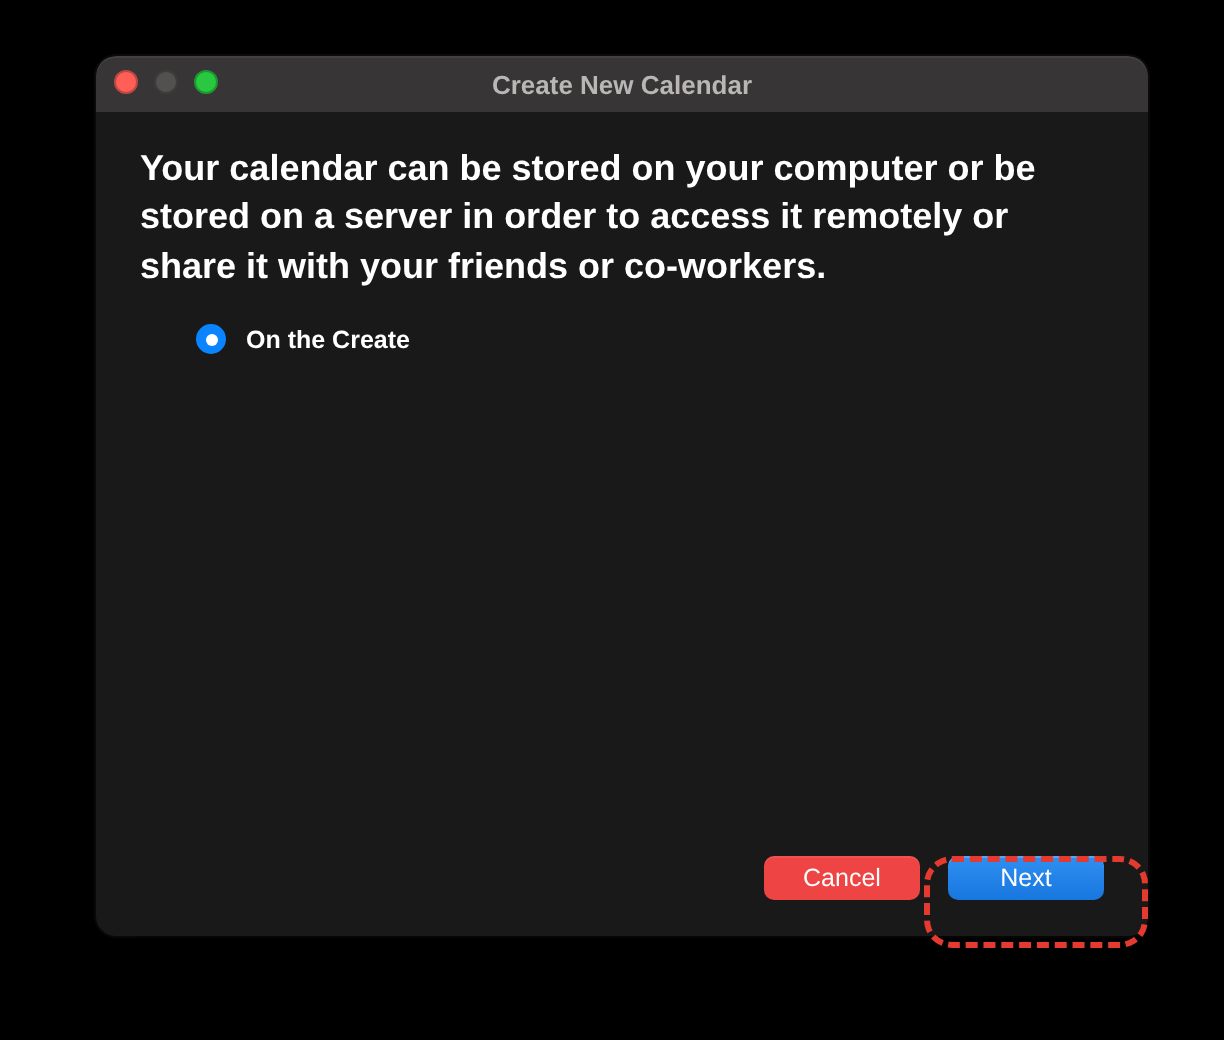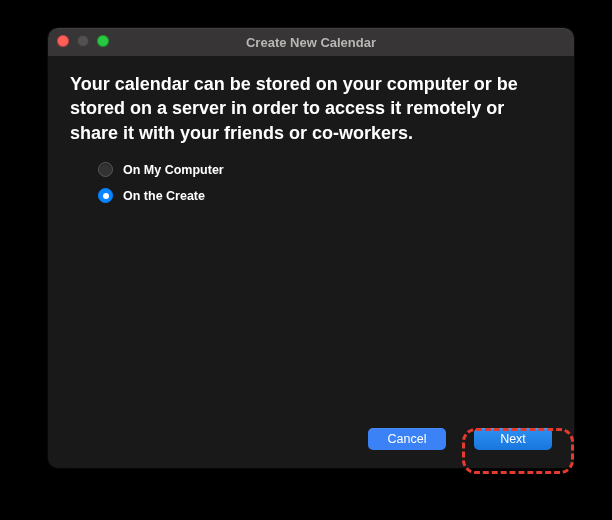--- a/index.html
+++ b/index.html
@@ -125,30 +125,29 @@
     border-radius: 5px;
     font-size: 12.5px;
     font-weight: 500;
     display: flex;
     align-items: center;
     justify-content: center;
     padding: 0 8px;
     box-sizing: border-box;
   }
   .btn.secondary {
-    background: #3b82f6;
+    background: #ef4444;
     color: #fff;
     box-shadow: inset 0 1px 0 rgba(255,255,255,0.08);
   }
   .btn.primary {
     background: #1b82e5;
     background: linear-gradient(#2f8ff1, #1877de);
     color: #fff;
     box-shadow: inset 0 1px 0 rgba(255,255,255,0.2);
-    margin-left: 14px;
   }
   .highlight-ring {
     position: absolute;
     border: 3px dashed #e43a2f;
     border-radius: 14px;
     pointer-events: none;
   }
 </style>
 </head>
 <body>
@@ -163,24 +162,20 @@
     </div>
     <div class="title">Create New Calendar</div>
   </div>
 
   <div class="content">
 
     <div class="intro">Your calendar can be stored on your computer or be stored on a server in order to access it remotely or share it with your friends or co-workers.</div>
 
     <div class="radio-group">
 
-      <div class="radio-row">
-        <span class="radio unchecked"></span>
-        <span class="radio-label">On My Computer</span>
-      </div>
 
       <div class="radio-row">
         <span class="radio checked"></span>
         <span class="radio-label">On the Create</span>
       </div>
 
     </div>
 
     <div class="button-row">
       <div class="btn secondary">Cancel</div>

